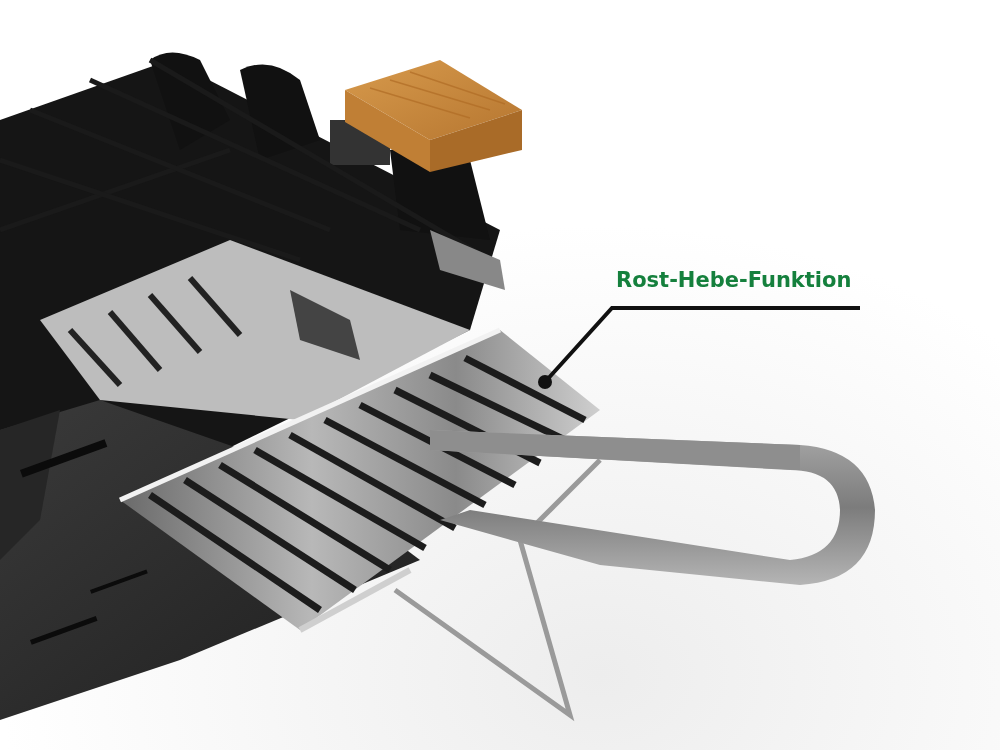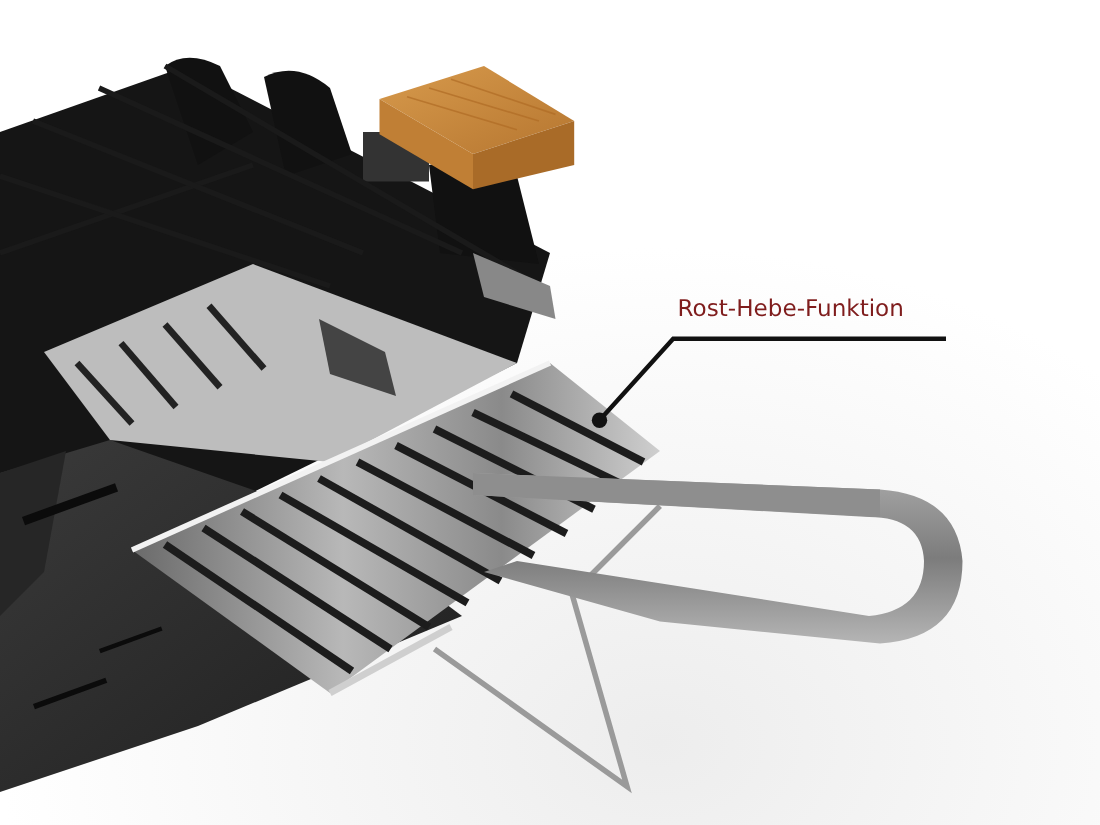--- a/index.html
+++ b/index.html
@@ -1,21 +1,21 @@
 <!DOCTYPE html>
 <html><head>
   <meta charset="utf-8">
   <style>
     html, body { margin: 0; padding: 0; }
     body { width: 1000px; height: 750px; overflow: hidden; background: #ffffff; position: relative; }
     .scene { position: absolute; left: 0; top: 0; width: 1000px; height: 750px; }
     .callout-label {
       position: absolute; left: 616px; top: 268px;
-      font-family: "DejaVu Sans", sans-serif; font-weight: normal; font-size: 21px;
-      color: #7f1d1d; letter-spacing: 0px; white-space: nowrap;
+      font-family: "DejaVu Sans", sans-serif; font-weight: bold; font-size: 21px;
+      color: #15803d; letter-spacing: 0px; white-space: nowrap;
     }
   </style>
 </head>
 <body>
 
 <svg class="scene" viewBox="0 0 1000 750" xmlns="http://www.w3.org/2000/svg">
   <defs>
     <linearGradient id="bodyGrad" x1="0" y1="0" x2="1" y2="1">
       <stop offset="0" stop-color="#3a3a3a"></stop>
       <stop offset="1" stop-color="#1e1e1e"></stop>

